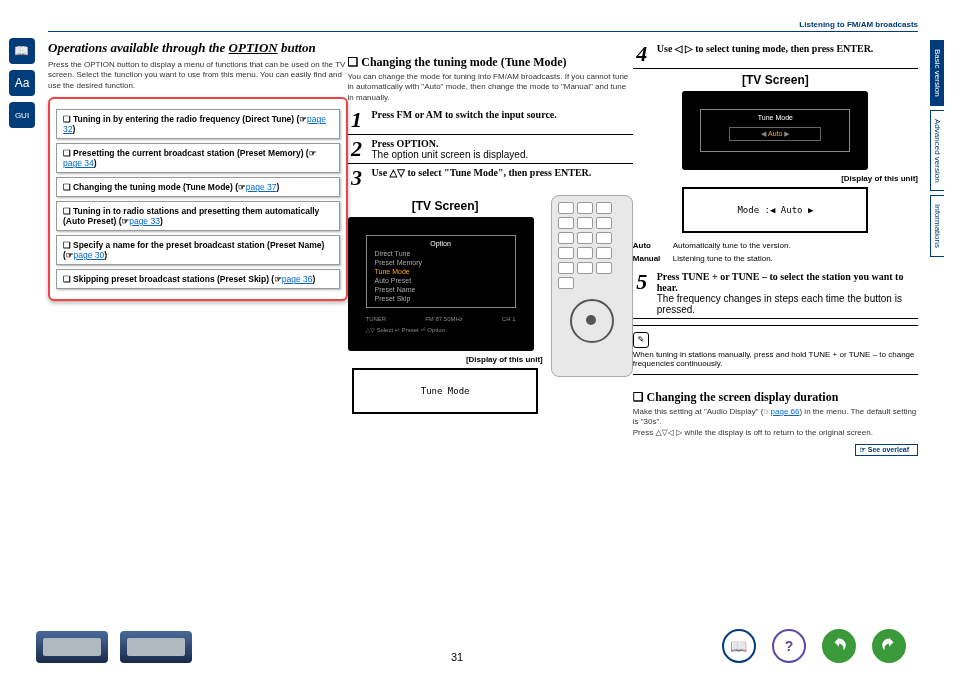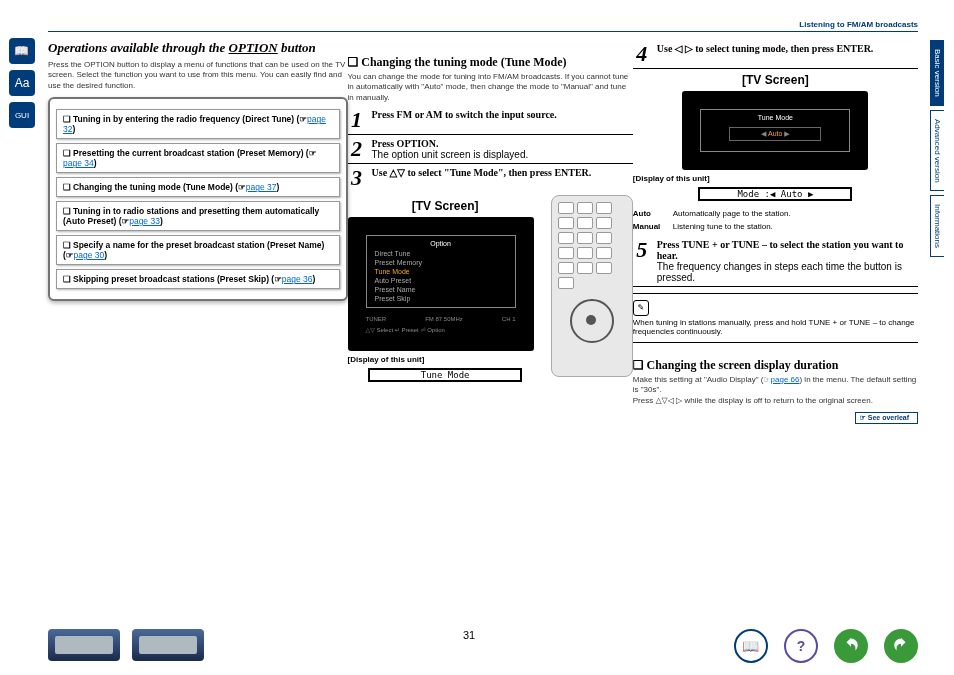--- a/index.html
+++ b/index.html
@@ -8,51 +8,51 @@
 .sidebar-left{position:absolute;left:6px;top:32px;width:32px}
 .sidebar-left .ico{width:26px;height:26px;margin:6px auto;background:#003b7a;border-radius:4px;display:flex;align-items:center;justify-content:center;color:#fff;font-size:12px}
 .sidebar-right{position:absolute;right:2px;top:40px;width:22px}
 .sidebar-right .tab{writing-mode:vertical-rl;text-orientation:mixed;font-size:8px;color:#003b7a;padding:8px 2px;border:1px solid #003b7a;border-right:none;margin-bottom:4px;background:#fff}
 .sidebar-right .tab.active{background:#003b7a;color:#fff}
 .cols{display:flex;}
 .col{flex:1}
 h2.sec{font-family:Georgia,serif;font-weight:bold;font-size:13px;margin:0 0 4px 0;font-style:italic}
 h2.sec .under{text-decoration:underline}
 .intro{font-size:8px;color:#333;margin-bottom:6px;line-height:1.3}
-.optbox{border:2px solid #737373;border-radius:6px;padding:6px;background:#fff;box-shadow:0 2px 4px rgba(0,0,0,0.3)}
+.optbox{border:2px solid #ef4444;border-radius:6px;padding:6px;background:#fff;box-shadow:0 2px 4px rgba(0,0,0,0.3)}
 .optitem{border:1px solid #999;box-shadow:1px 1px 2px rgba(0,0,0,0.3);padding:4px 6px;margin:4px 0;font-size:8.5px;font-weight:bold;background:#fff}
 .optitem .pg{color:#0066cc;text-decoration:underline;font-weight:normal}
 .sub{font-family:Georgia,serif;font-weight:bold;font-size:12px;margin:15px 0 2px 0}
 .step{display:flex;gap:6px;margin:3px 0;border-bottom:1px solid #000;padding-bottom:3px}
 .step.nobord{border-bottom:none}
 .stepnum{font-family:Georgia,serif;font-size:22px;font-weight:bold;font-style:italic;width:18px;text-align:center;line-height:1}
 .steptxt{flex:1;font-size:10px}
 .steptxt b{font-family:Georgia,serif;font-weight:bold}
 .tvscreen{font-weight:bold;font-size:12px;text-align:center;margin:4px 0}
 .screen{background:#000;border-radius:3px;padding:18px;width:150px;margin:2px 0}
 .screen-inner{border:1px solid #888;padding:4px 8px;font-size:7px;color:#ccc}
 .screen-inner .title{text-align:center;color:#fff;margin-bottom:2px}
 .screen-inner .mi{color:#aaa;padding:1px 0}
 .screen-inner .mi.sel{color:#f5a623}
 .screen .stat{color:#888;font-size:6px;margin-top:8px;display:flex;justify-content:space-between}
-.dispunit{font-weight:bold;font-size:8px;text-align:left;margin:4px 0}
-.lcd{border:2px solid #000;padding:0;text-align:center;font-family:monospace;font-size:9px;width:150px;margin:0 auto 4px}
+.dispunit{font-weight:bold;font-size:8px;text-align:right;margin:4px 0}
+.lcd{border:2px solid #000;padding:16px;text-align:center;font-family:monospace;font-size:9px;width:150px;margin:0 auto 4px}
 .remote{width:80px;height:180px;background:#e8e8e8;border:1px solid #aaa;border-radius:8px;margin:0 auto;position:relative}
 .remote .btnrow{display:flex;flex-wrap:wrap;padding:6px;gap:3px}
 .remote .rbtn{width:14px;height:10px;background:#fff;border:1px solid #999;border-radius:2px}
 .remote .dpad{width:40px;height:40px;border:2px solid #555;border-radius:50%;margin:4px auto;position:relative}
 .remote .dpad::after{content:"";position:absolute;left:14px;top:14px;width:10px;height:10px;background:#555;border-radius:50%}
 .tbl{font-size:8px;margin:6px 0}
 .tbl .row{display:flex;padding:2px 0}
 .tbl .lbl{font-weight:bold;width:40px}
 .notebox{border-top:1px solid #000;border-bottom:1px solid #000;padding:6px 0;margin:6px 0;font-size:8px}
 .noteicon{display:inline-block;width:14px;height:14px;border:1px solid #000;border-radius:3px;text-align:center;line-height:14px;margin-bottom:2px}
 .overleaf{float:right;border:1px solid #003b7a;color:#003b7a;font-size:7px;font-weight:bold;padding:1px 8px 1px 4px;position:relative}
 .overleaf::after{content:"";position:absolute;right:-6px;top:-1px;border-left:6px solid #003b7a;border-top:7px solid transparent;border-bottom:7px solid transparent}
-.footer{position:absolute;left:48px;bottom:12px;width:870px;display:flex;justify-content:space-between;align-items:flex-start}
+.footer{position:absolute;left:36px;bottom:12px;width:870px;display:flex;justify-content:space-between;align-items:flex-end}
 .footer .devs{display:flex;gap:12px}
 .footer .dev{width:72px;height:32px;background:linear-gradient(#4a6a9a,#1a2a4a);border-radius:4px;display:flex;align-items:center;justify-content:center}
 .footer .dev .inner{width:58px;height:18px;background:#b0b8c0;border-radius:2px}
 .footer .pnum{font-size:11px}
 .footer .navs{display:flex;gap:16px}
 .footer .navbtn{width:30px;height:30px;border-radius:50%;border:2px solid;display:flex;align-items:center;justify-content:center;font-size:14px;font-weight:bold}
 .footer .nb-book{border-color:#003b7a;color:#003b7a}
 .footer .nb-help{border-color:#5a4aaa;color:#5a4aaa}
 .footer .nb-back{border-color:#3a9a3a;color:#3a9a3a;background:#3a9a3a}
 .footer .nb-back svg,.footer .nb-fwd svg{width:18px;height:18px}
@@ -165,21 +165,21 @@
           <div class="title">Tune Mode</div>
           <div style="border:1px solid #666;padding:2px;margin:6px 20px;color:#f5a623"><span style="color:#888">◀</span> <span>Auto</span> <span style="color:#888">▶</span></div>
         </div>
       </div>
       <div class="dispunit">[Display of this unit]</div>
       <div class="lcd">Mode    :◀ Auto ▶</div>
 
       <div class="tbl" id="tbl3">
           <div class="row">
             <div class="lbl">Auto</div>
-            <div>Automatically page to the station.</div>
+            <div>Automatically tune to the version.</div>
           </div>
           <div class="row">
             <div class="lbl">Manual</div>
             <div>Listening tune to the station.</div>
           </div>
         </div>
 
       <div class="step">
           <div class="stepnum">5</div>
           <div class="steptxt"><b>Press TUNE + or TUNE – to select the station you want to hear.</b><br><span>The frequency changes in steps each time the button is pressed.</span></div>

